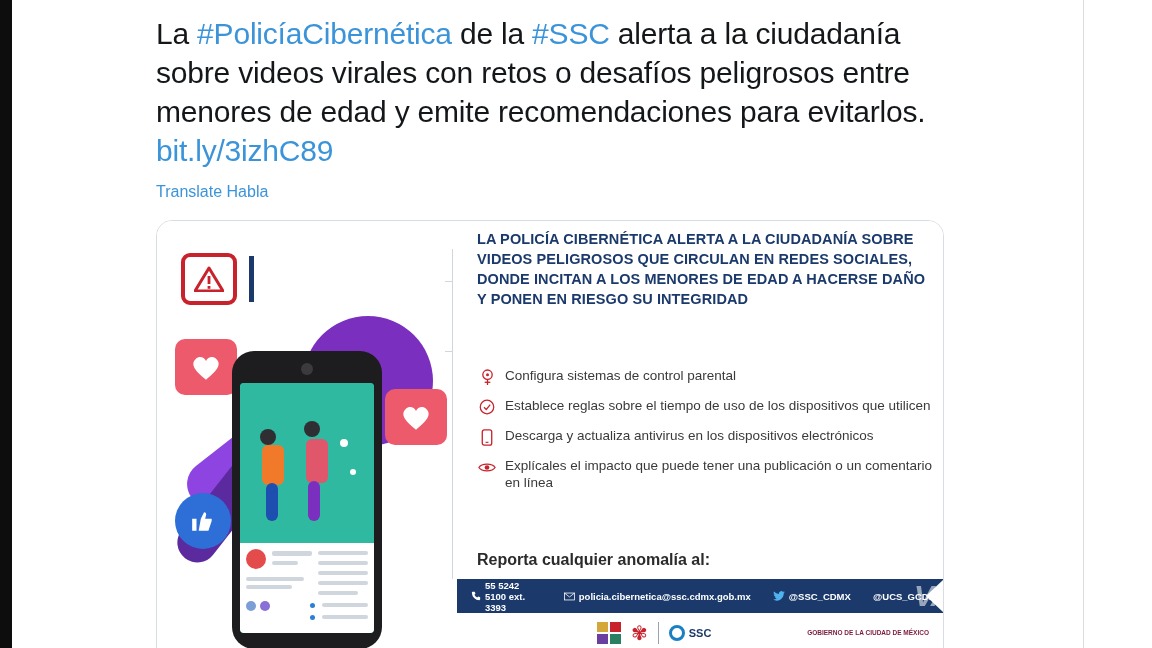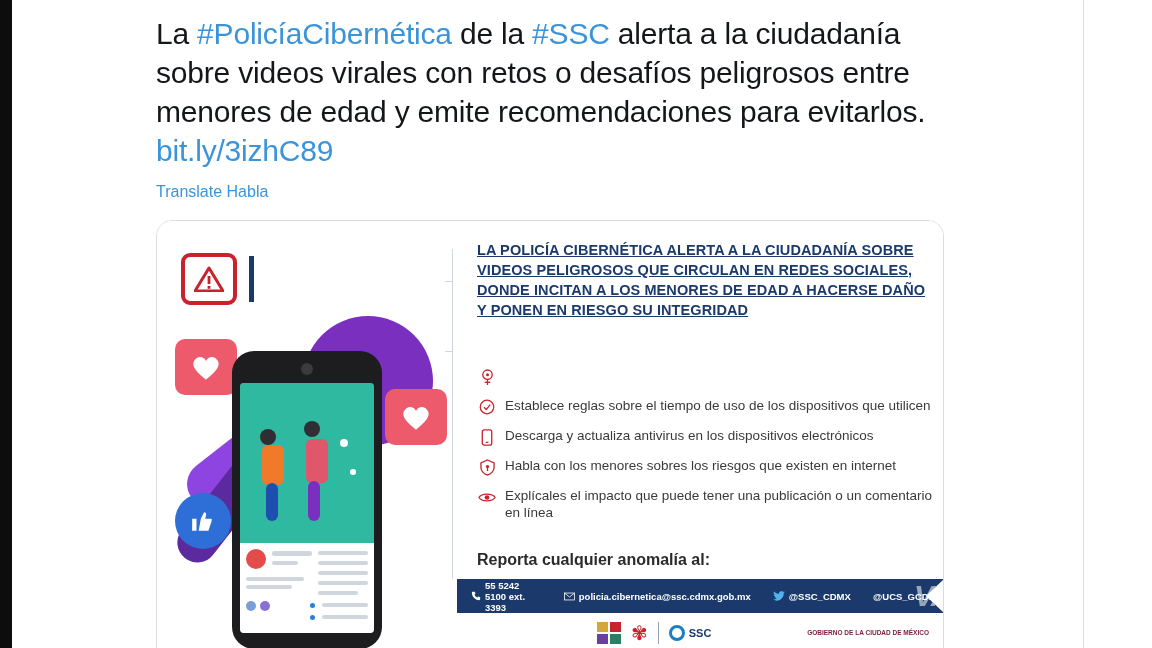--- a/index.html
+++ b/index.html
@@ -215,28 +215,27 @@
   }
 
   
   .right-panel {
     position: absolute;
     left: 300px; top: 0;
     width: 486px; height: 428px;
   }
   .headline {
     position: absolute;
-    left: 20px; top: 19px;
+    left: 20px; top: 8px;
     width: 460px;
     font-size: 14.5px;
     font-weight: bold;
     color: #1b3a6b;
     line-height: 20px;
     letter-spacing: 0.1px;
-    text-decoration: underline;
   }
   .subhead {
     position: absolute;
     left: 20px; top: 118px;
     width: 450px;
     font-size: 14.5px;
     color: #3a3a3a;
     line-height: 20px;
   }
   .rec-list {
@@ -467,20 +466,21 @@
 
           <div class="rec-item">
             <span class="rec-ico">
               <svg width="15" height="17" viewBox="0 0 16 18">
                   <circle cx="8" cy="6" r="5" fill="none" stroke="#c8232c" stroke-width="1.4"></circle>
                   <circle cx="8" cy="6" r="1.6" fill="#c8232c"></circle>
                   <rect x="7.3" y="11" width="1.4" height="6" fill="#c8232c"></rect>
                   <rect x="5" y="13.4" width="6" height="1.4" fill="#c8232c"></rect>
                 </svg>
             </span>
+            <span class="rec-text">Configura sistemas de control parental</span>
           </div>
 
           <div class="rec-item">
             <span class="rec-ico">
               <svg width="16" height="16" viewBox="0 0 18 18">
                   <circle cx="9" cy="9" r="7.6" fill="none" stroke="#c8232c" stroke-width="1.4"></circle>
                   <path d="M5.6 9.3 L8.2 11.8 L12.6 6.4" fill="none" stroke="#c8232c" stroke-width="1.4"></path>
                 </svg>
             </span>
             <span class="rec-text">Establece reglas sobre el tiempo de uso de los dispositivos que utilicen</span>
@@ -489,30 +489,20 @@
           <div class="rec-item">
             <span class="rec-ico">
               <svg width="12" height="17" viewBox="0 0 12 18">
                   <rect x="1" y="1" width="10" height="16" rx="2" fill="none" stroke="#c8232c" stroke-width="1.4"></rect>
                   <rect x="4.5" y="13.5" width="3" height="1.2" fill="#c8232c"></rect>
                 </svg>
             </span>
             <span class="rec-text">Descarga y actualiza antivirus en los dispositivos electrónicos</span>
           </div>
 
-          <div class="rec-item">
-            <span class="rec-ico">
-              <svg width="15" height="17" viewBox="0 0 16 18">
-                  <path d="M8 1 L15 4 V9 C15 13 11.5 16.2 8 17 C4.5 16.2 1 13 1 9 V4 Z" fill="none" stroke="#c8232c" stroke-width="1.4"></path>
-                  <circle cx="8" cy="8" r="1.8" fill="#c8232c"></circle>
-                  <rect x="7.3" y="9.4" width="1.4" height="3.4" fill="#c8232c"></rect>
-                </svg>
-            </span>
-            <span class="rec-text">Habla con los menores sobres los riesgos que existen en internet</span>
-          </div>
 
           <div class="rec-item">
             <span class="rec-ico">
               <svg width="18" height="13" viewBox="0 0 20 14">
                   <path d="M1 7 C4 2 16 2 19 7 C16 12 4 12 1 7 Z" fill="none" stroke="#c8232c" stroke-width="1.4"></path>
                   <circle cx="10" cy="7" r="2.6" fill="#c8232c"></circle>
                 </svg>
             </span>
             <span class="rec-text">Explícales el impacto que puede tener una publicación o un comentario en línea</span>
           </div>

